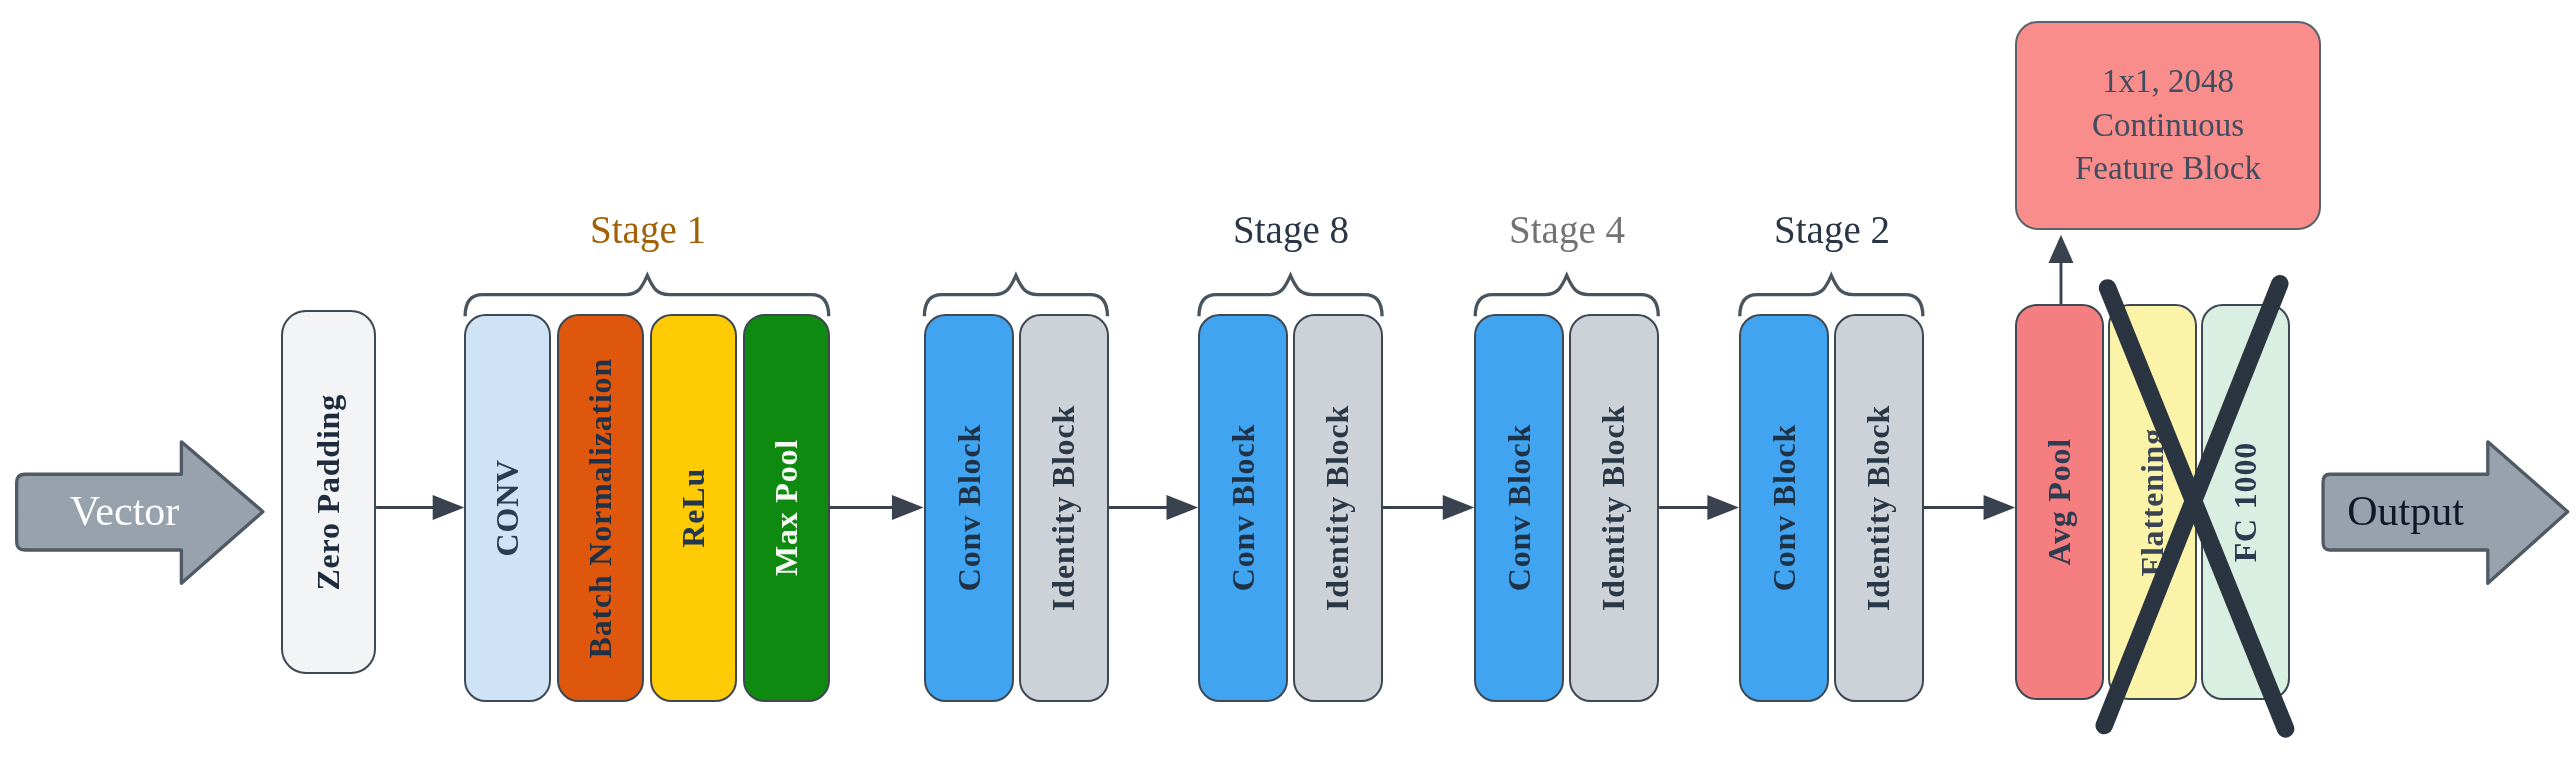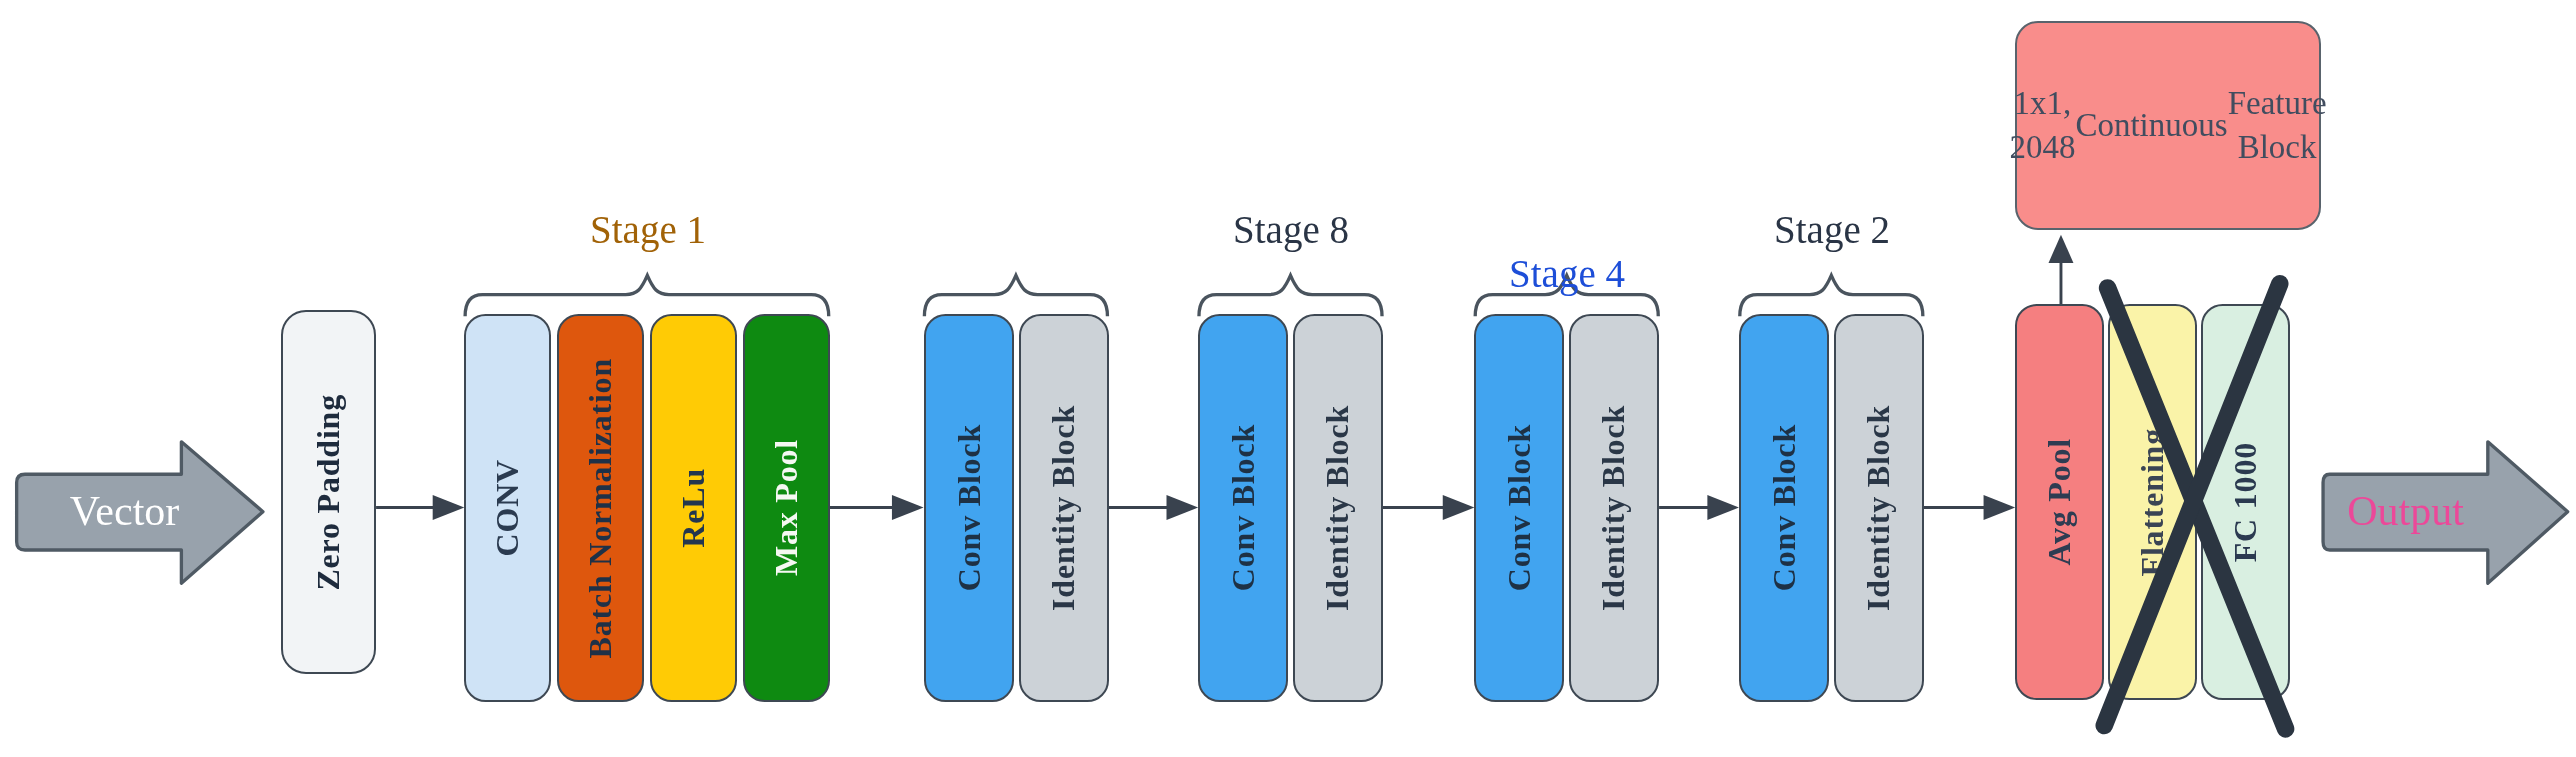--- a/index.html
+++ b/index.html
@@ -65,21 +65,21 @@
   }
   #input-label { left: 29px; top: 485px; }
   #output-label { left: 2310px; top: 485px; }
 
   #feature-box {
     position: absolute;
     left: 2015px; top: 21px; width: 306px; height: 209px;
     box-sizing: border-box;
     border: 2.5px solid #59636C;
     border-radius: 23px;
-    display: flex; flex-direction: row;
+    display: flex; flex-direction: column;
     align-items: center; justify-content: center;
     font-size: 33px; line-height: 1.32;
     text-align: center;
     z-index: 2;
   }
 </style>
 </head>
 <body>
 
 <div class="canvas" style="background-color: rgb(255, 255, 255);">
@@ -121,25 +121,25 @@
     </g>
 
     <path fill="none" stroke-width="4" d="M 559,380 C 559,362 566,354 580,354 L 752,354 C 766,354 771,347 778,331 C 785,347 790,354 804,354 L 975,354 C 989,354 996,362 996,380" stroke="#4A545E"></path>
     <path fill="none" stroke-width="4" d="M 1111,380 C 1111,362 1118,354 1132,354 L 1195,354 C 1209,354 1214,347 1221,331 C 1228,347 1233,354 1247,354 L 1310,354 C 1324,354 1331,362 1331,380" stroke="#4A545E"></path>
     <path fill="none" stroke-width="4" d="M 1441,380 C 1441,362 1448,354 1462,354 L 1525,354 C 1539,354 1544,347 1551,331 C 1558,347 1563,354 1577,354 L 1640,354 C 1654,354 1661,362 1661,380" stroke="#4A545E"></path>
     <path fill="none" stroke-width="4" d="M 1773,380 C 1773,362 1780,354 1794,354 L 1857,354 C 1871,354 1876,347 1883,331 C 1890,347 1895,354 1909,354 L 1972,354 C 1986,354 1993,362 1993,380" stroke="#4A545E"></path>
     <path fill="none" stroke-width="4" d="M 2091,380 C 2091,362 2098,354 2112,354 L 2175,354 C 2189,354 2194,347 2201,331 C 2208,347 2213,354 2227,354 L 2290,354 C 2304,354 2311,362 2311,380" stroke="#4A545E"></path>
   </svg>
 
   <div class="arrow-text" id="input-label" style="color: rgb(255, 255, 255);">Vector</div>
-  <div class="arrow-text" id="output-label" style="color: #ec4899;">Output</div>
+  <div class="arrow-text" id="output-label" style="color: #0f172a;">Output</div>
 
   <div class="stage-label" id="stage-label-1" style="color: #a16207;">Stage 1</div>
   <div class="stage-label" id="stage-label-3" style="color: rgb(42, 53, 70);">Stage 8</div>
-  <div class="stage-label" id="stage-label-4" style="color: #1d4ed8; margin-top: 44px;">Stage 4</div>
+  <div class="stage-label" id="stage-label-4" style="color: #737373;">Stage 4</div>
   <div class="stage-label" id="stage-label-5" style="color: rgb(42, 53, 70);">Stage 2</div>
 
   <div class="group" id="g-zero">
     <div class="block" style="background-color: rgb(242, 244, 246);">
       <span class="vlabel" style="color: rgb(30, 43, 61);">Zero Padding</span>
     </div>
   </div>
 
   <div class="group" id="g-s1">
     <div class="block" style="background-color: rgb(207, 227, 246);">

